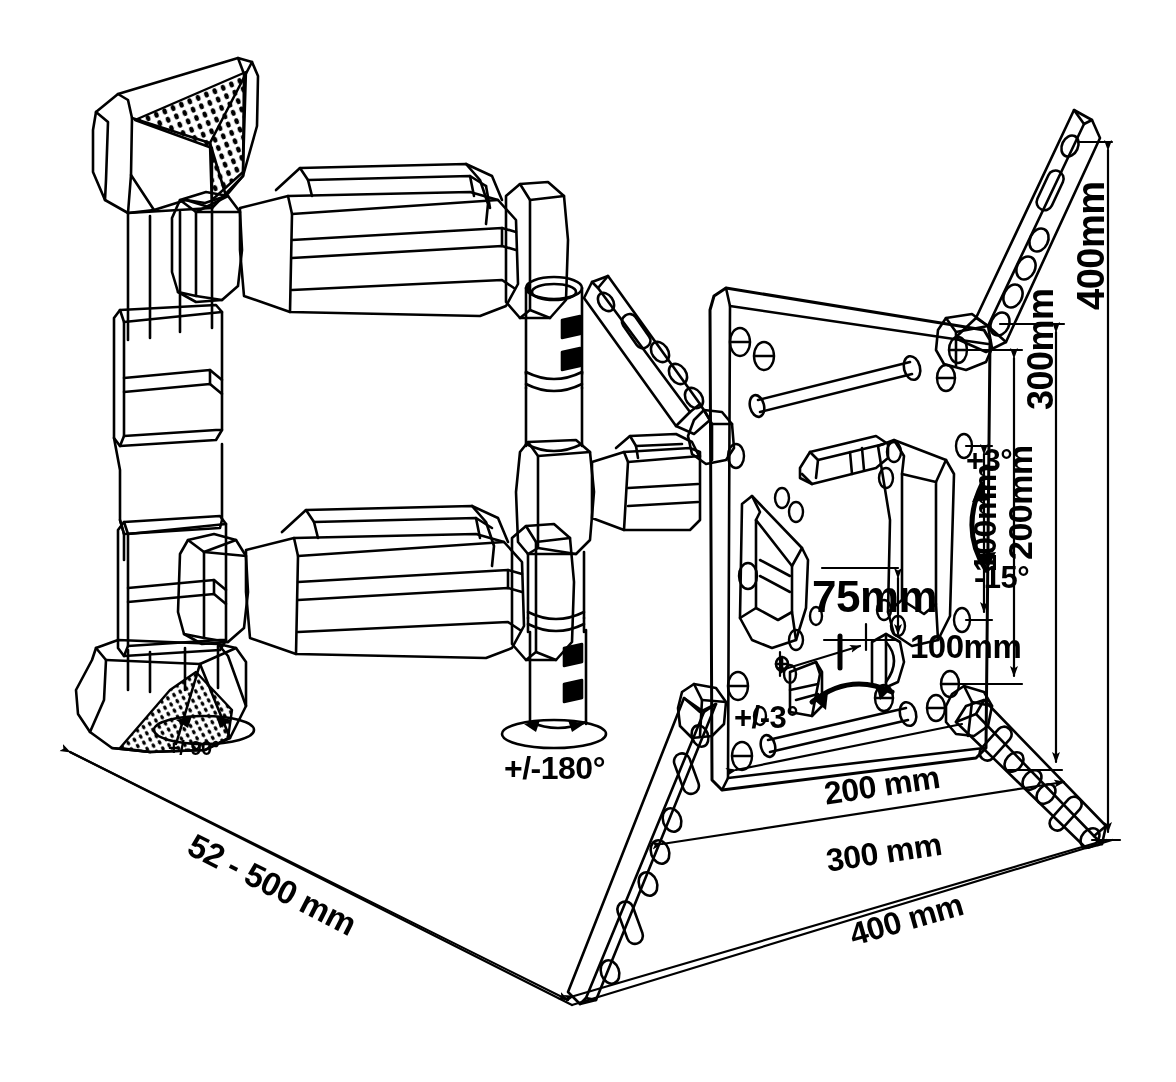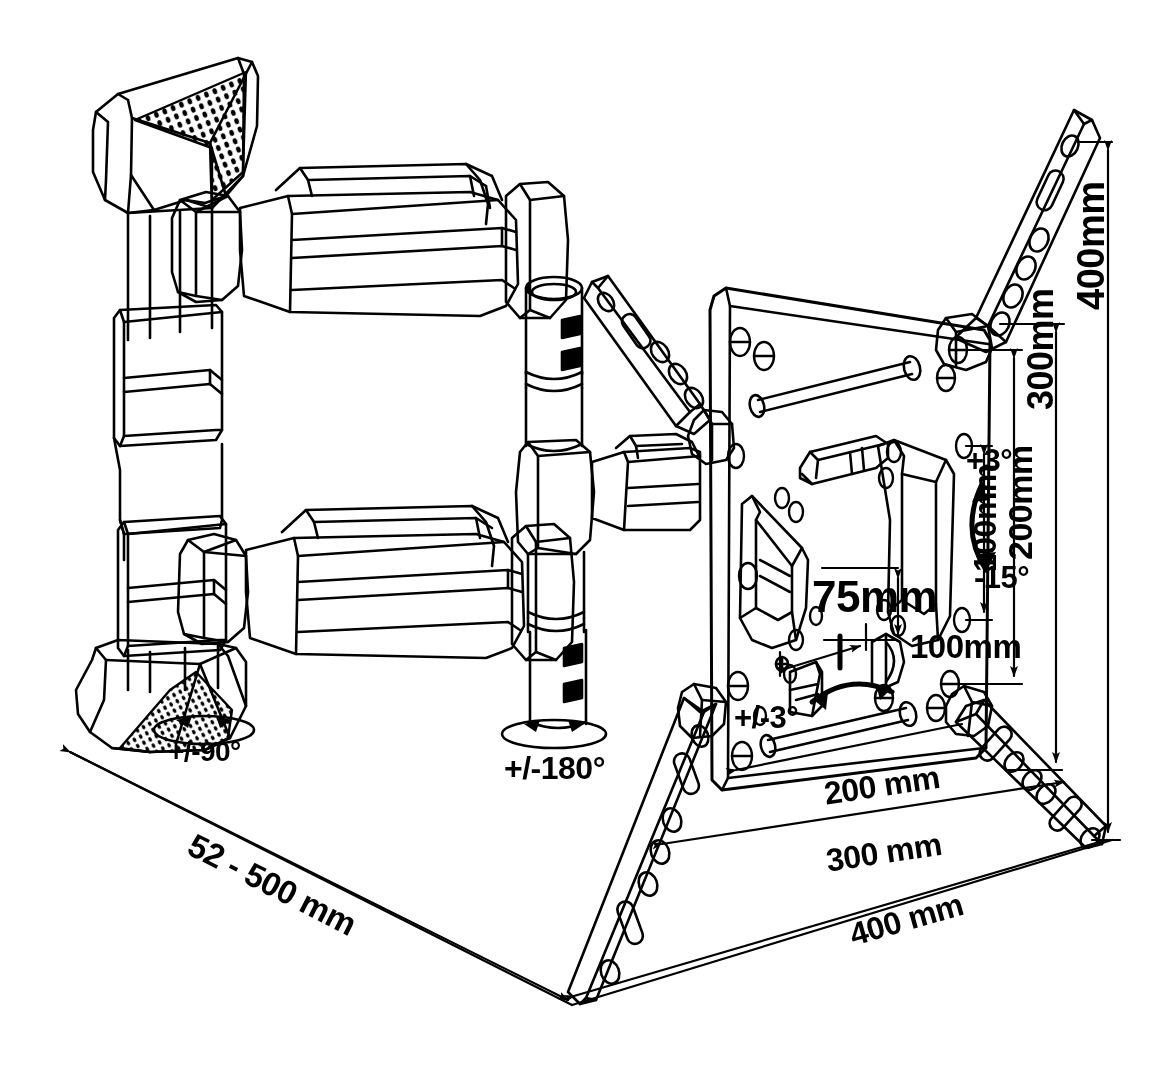--- a/index.html
+++ b/index.html
@@ -491,19 +491,19 @@
   <div class="lbl" style="left:910px; top:630px; font-size:33px;">100mm</div>
 
   <div class="lbl" style="left:734px; top:702px; font-size:31px;">+/-3°</div>
 
   <div class="lbl" style="left:822px; top:778px; font-size:32px; transform:rotate(-8.5deg); transform-origin:0 0;">200 mm</div>
 
   <div class="lbl" style="left:824px; top:845px; font-size:32px; transform:rotate(-8.5deg); transform-origin:0 0;">300 mm</div>
 
   <div class="lbl" style="left:846px; top:920px; font-size:32px; transform:rotate(-16deg); transform-origin:0 0;">400 mm</div>
 
-  <div class="lbl" style="left:168px; top:738px; font-size:28px;">+/-90°</div>
+  <div class="lbl" style="left:168px; top:738px; font-size:20px;">+/-90°</div>
 
   <div class="lbl" style="left:504px; top:752px; font-size:32px;">+/-180°</div>
 
   <div class="lbl" style="left:198px; top:828px; font-size:33px; transform:rotate(27deg); transform-origin:0 0;">52 - 500 mm</div>
 
 </div>
 
 </body></html>

